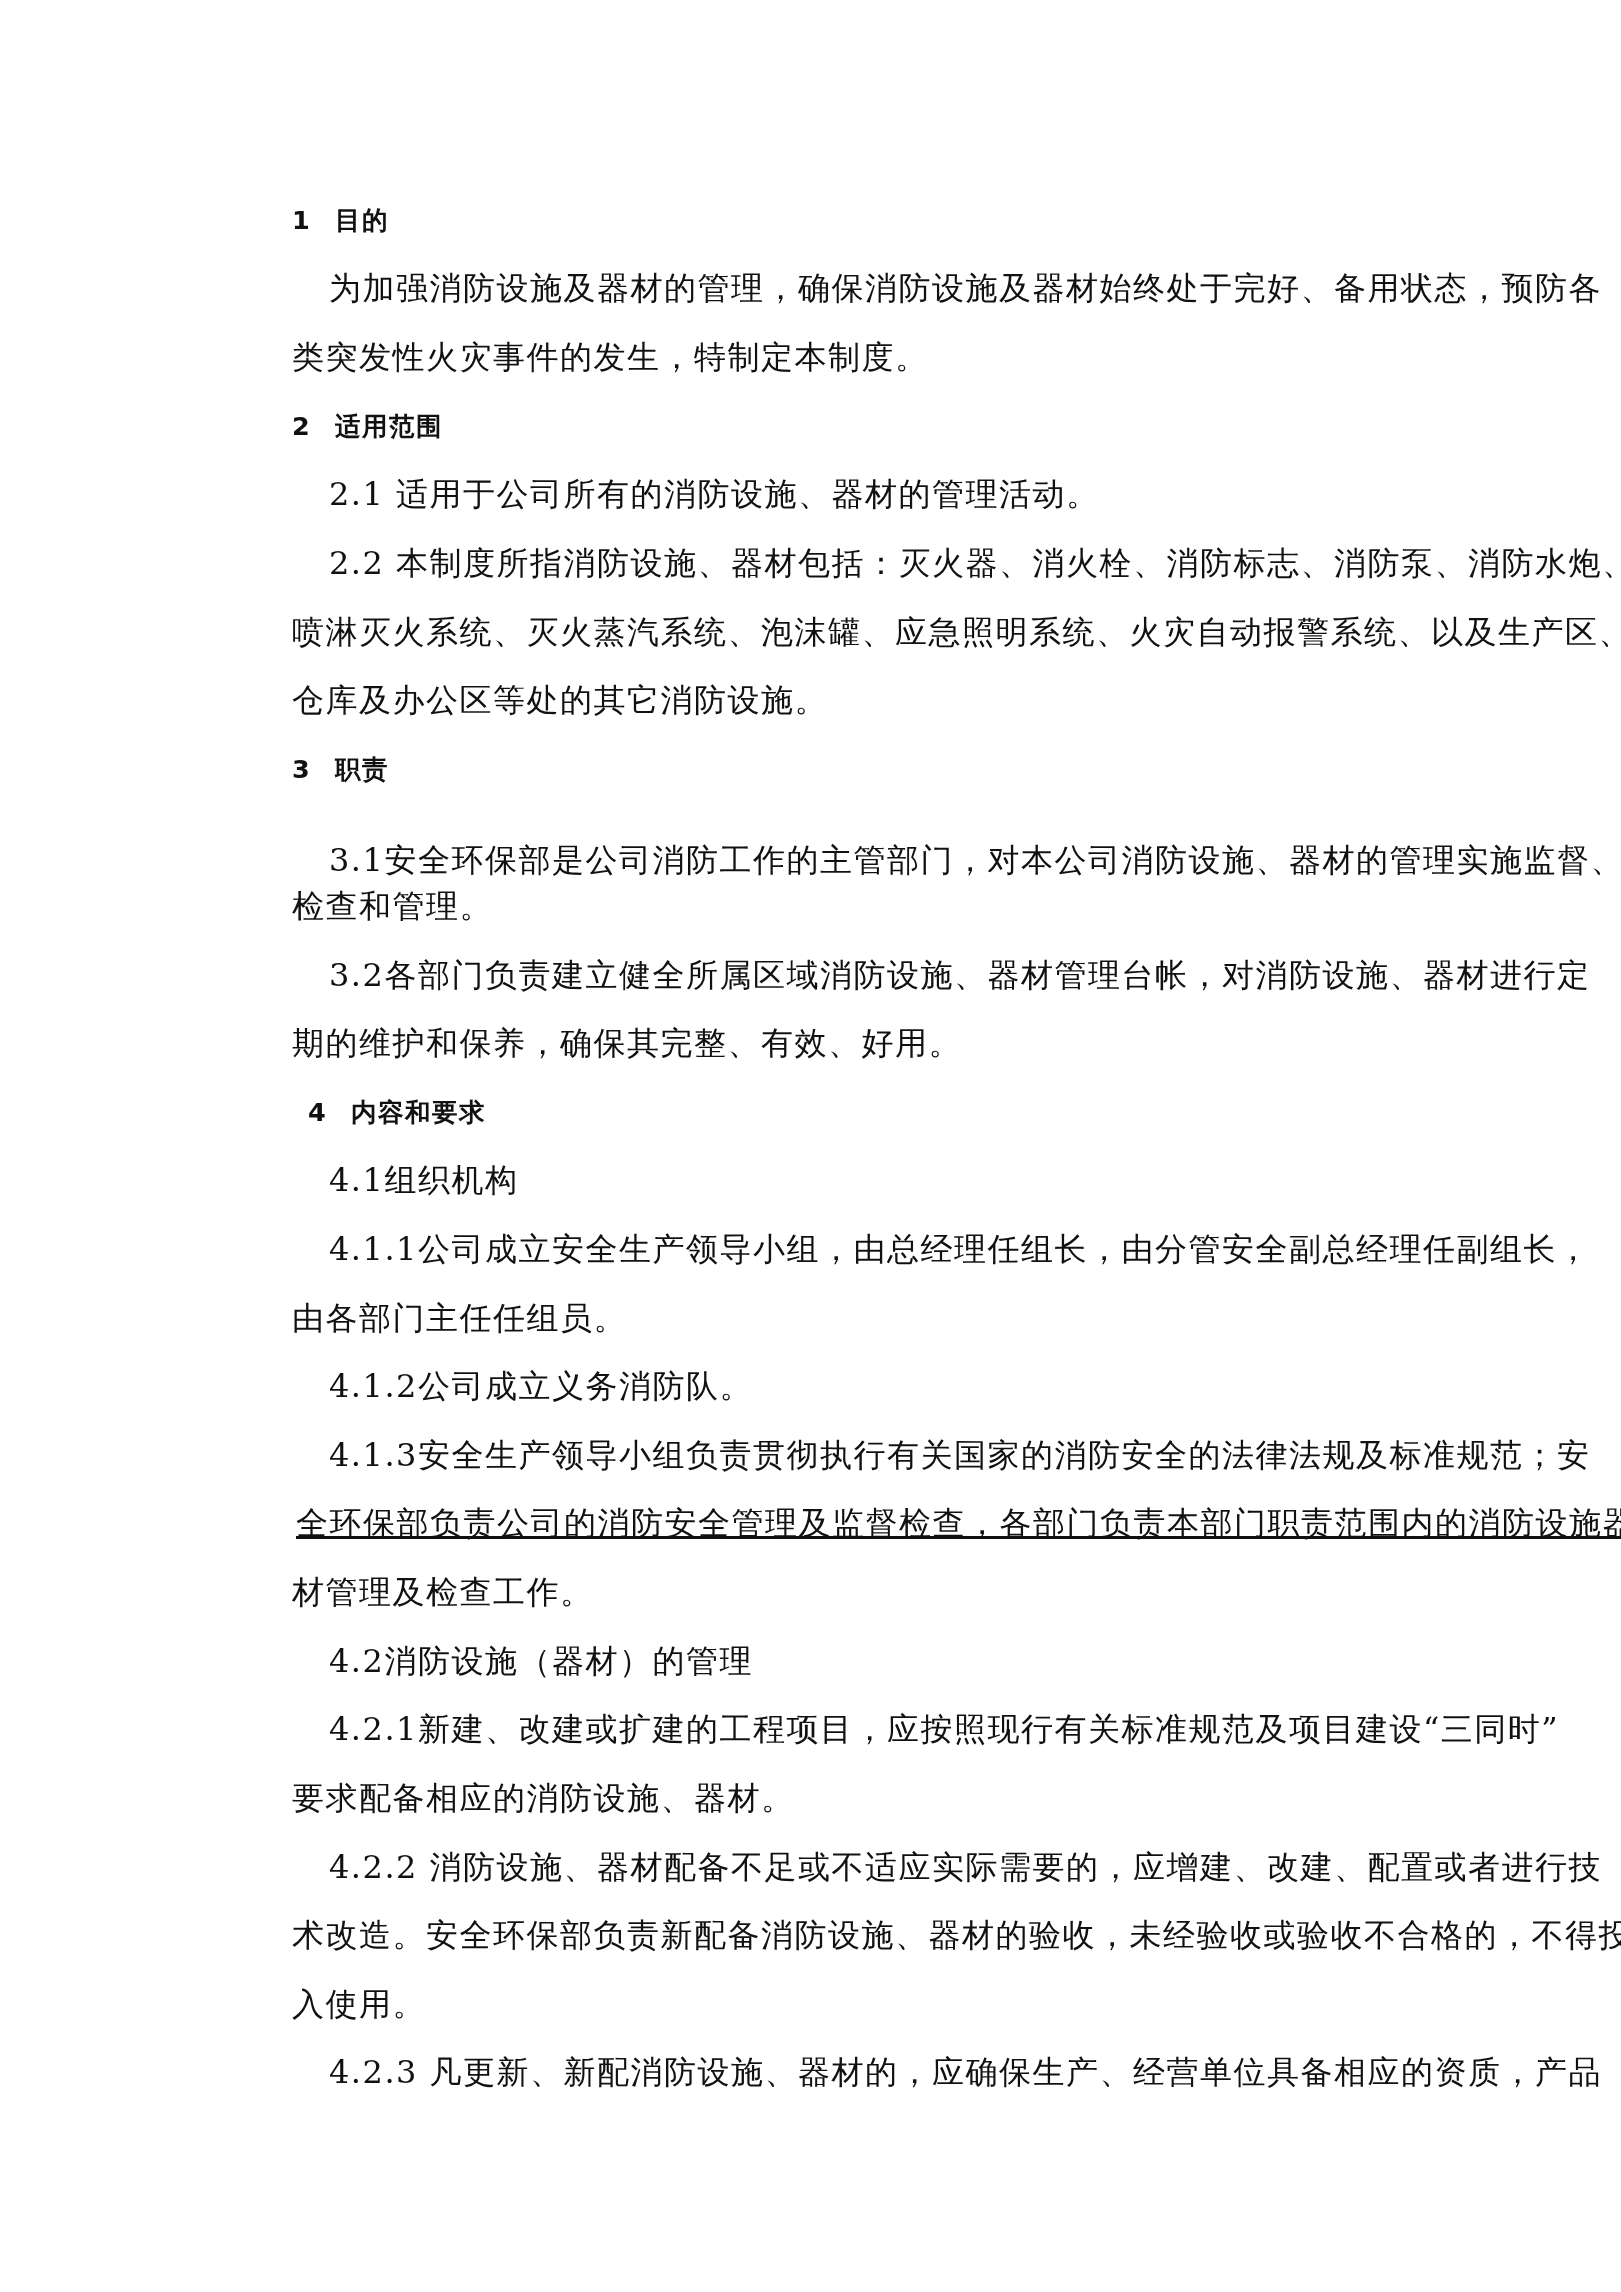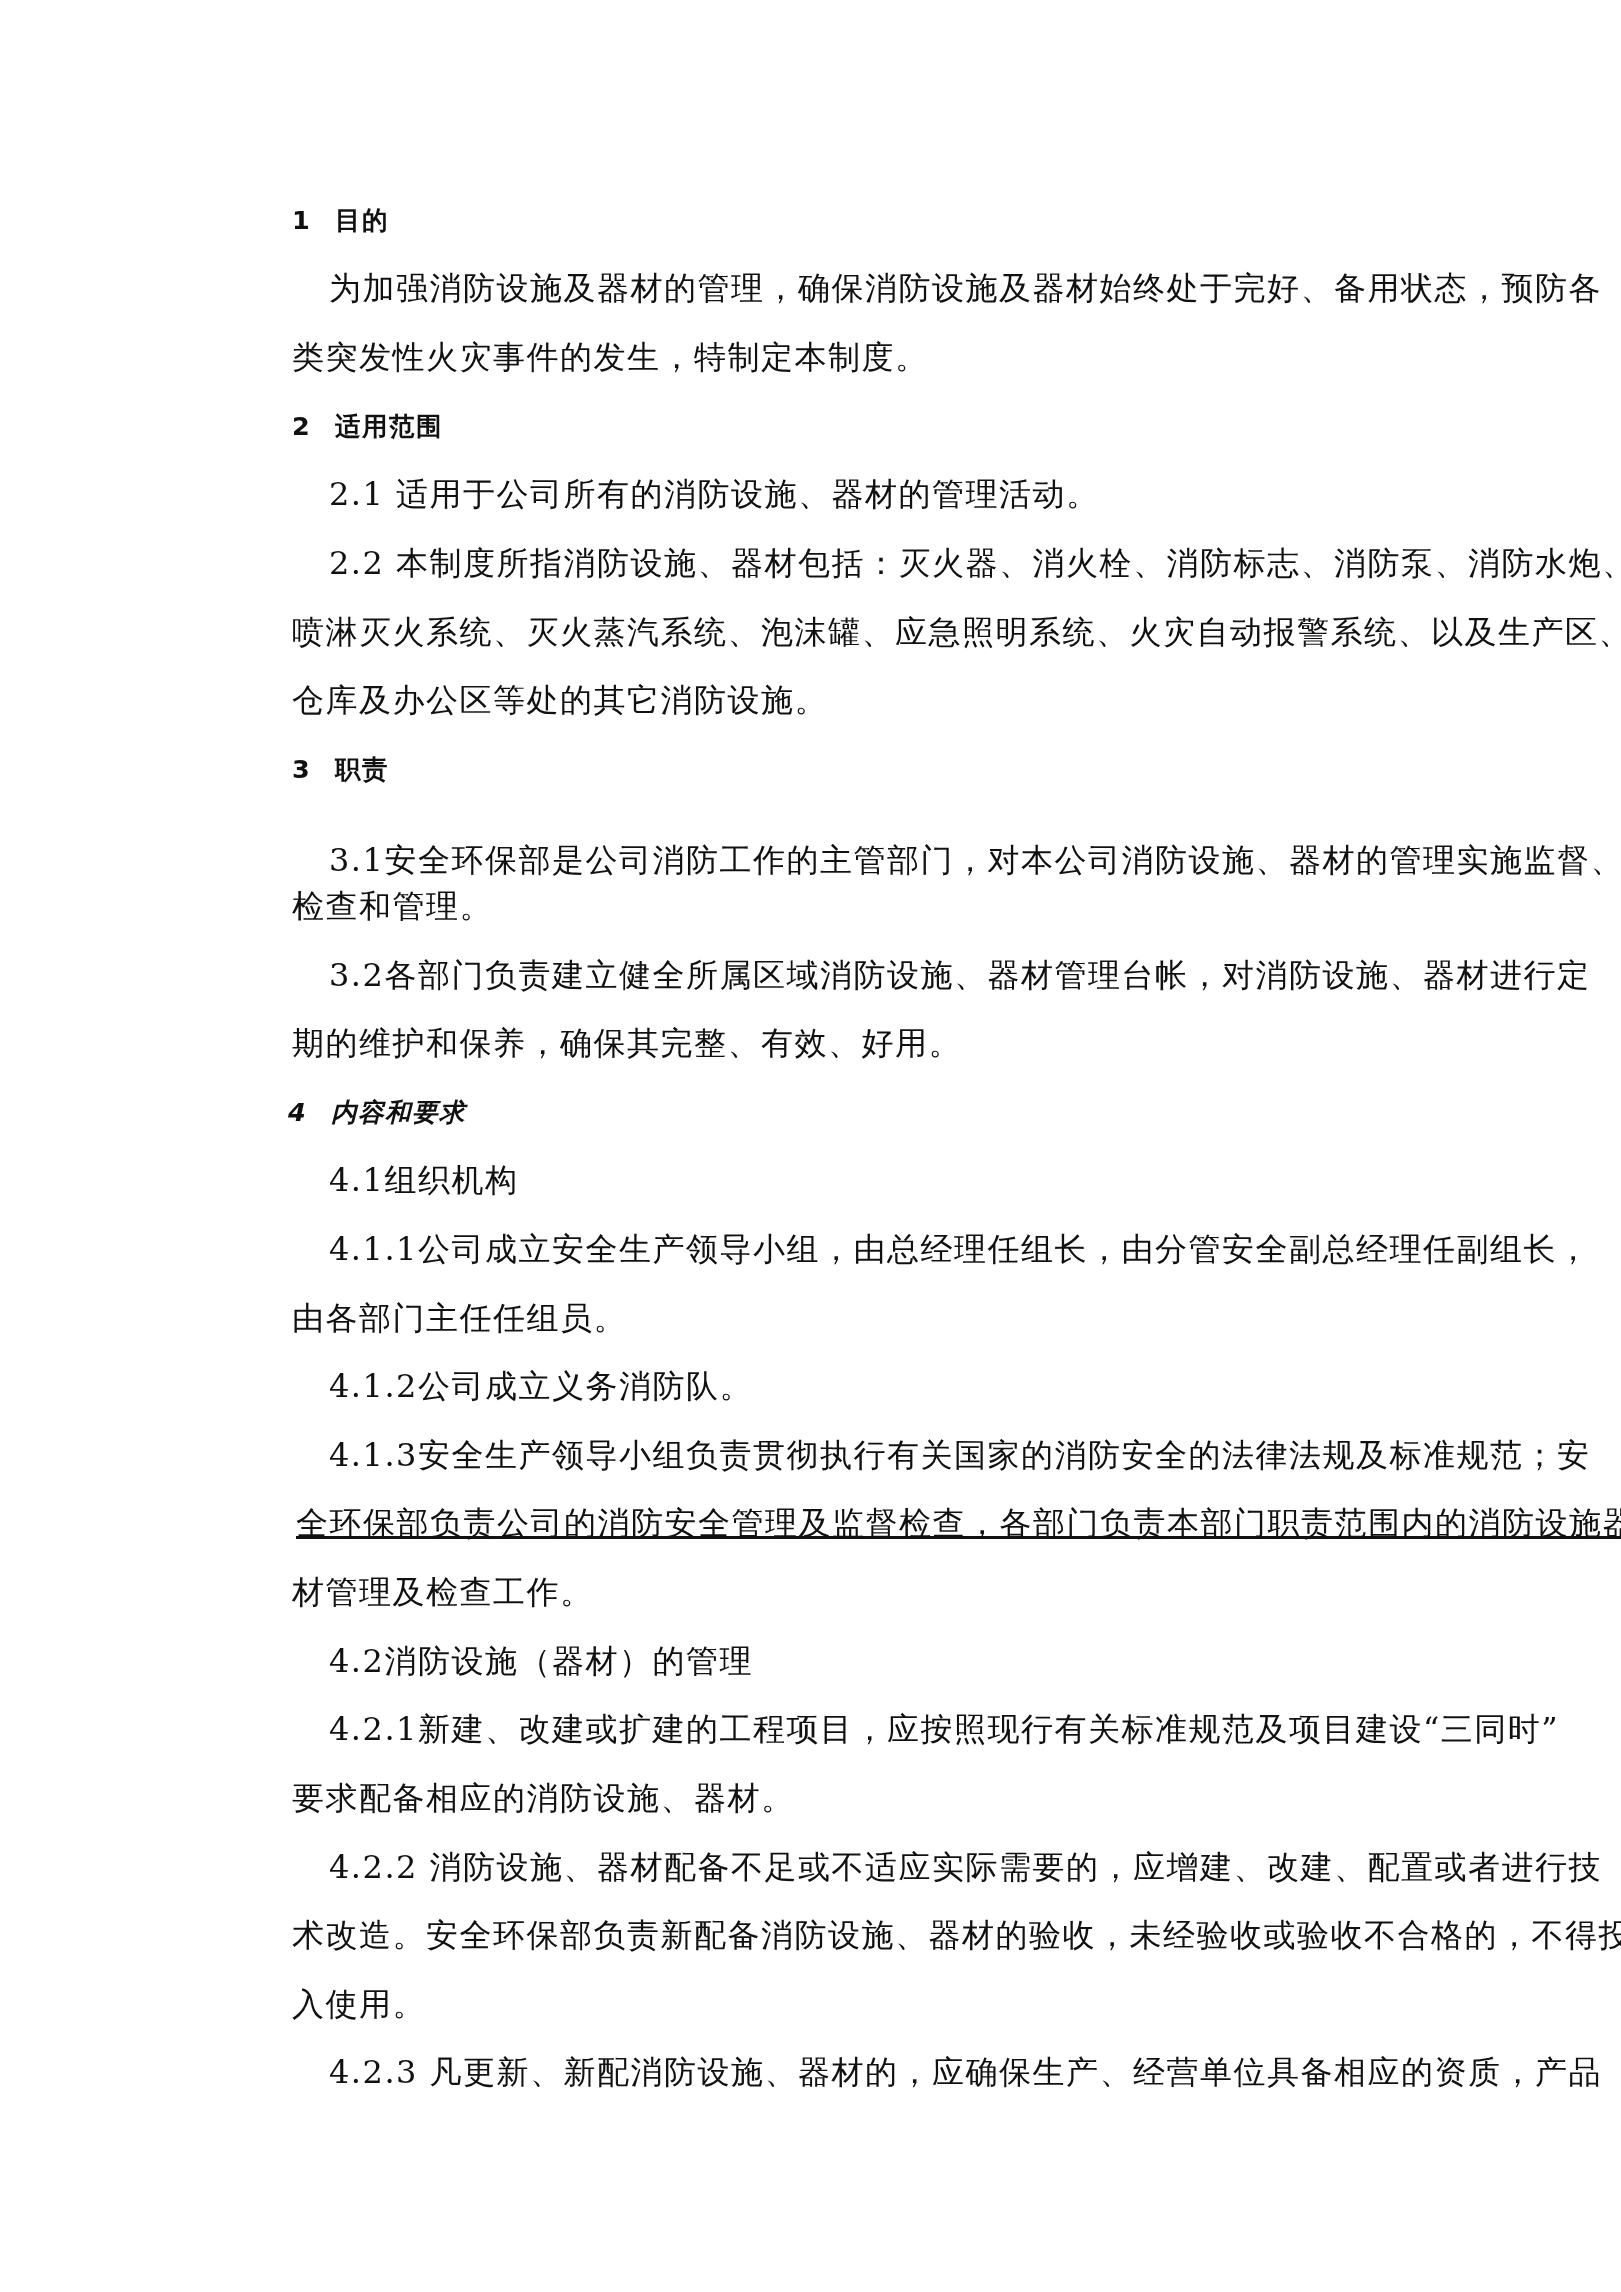--- a/index.html
+++ b/index.html
@@ -31,21 +31,21 @@
   <div class="line" style="left:292px; top:684px;">仓库及办公区等处的其它消防设施。</div>
 
   <div class="line heading" style="left:292px; top:753px;">
     <span class="num">3</span><span>职责</span>
   </div>
   <div class="line" style="left:329px; top:821px;margin-top:23px;">3.1安全环保部是公司消防工作的主管部门，对本公司消防设施、器材的管理实施监督、</div>
   <div class="line" style="left:292px; top:890px;">检查和管理。</div>
   <div class="line" style="left:329px; top:959px;">3.2各部门负责建立健全所属区域消防设施、器材管理台帐，对消防设施、器材进行定</div>
   <div class="line" style="left:292px; top:1027px;">期的维护和保养，确保其完整、有效、好用。</div>
 
-  <div class="line heading" style="left:288px; top:1096px;font-style:italic;">
+  <div class="line heading" style="left:308px; top:1096px;">
     <span class="num">4</span><span>内容和要求</span>
   </div>
   <div class="line" style="left:329px; top:1164px;">4.1组织机构</div>
   <div class="line" style="left:329px; top:1233px;">4.1.1公司成立安全生产领导小组，由总经理任组长，由分管安全副总经理任副组长，</div>
   <div class="line" style="left:292px; top:1302px;">由各部门主任任组员。</div>
   <div class="line" style="left:329px; top:1370px;">4.1.2公司成立义务消防队。</div>
   <div class="line" style="left:329px; top:1439px;">4.1.3安全生产领导小组负责贯彻执行有关国家的消防安全的法律法规及标准规范；安</div>
   <div class="line" style="left:296px; top:1507px;text-decoration:underline;">全环保部负责公司的消防安全管理及监督检查，各部门负责本部门职责范围内的消防设施器</div>
   <div class="line" style="left:292px; top:1576px;">材管理及检查工作。</div>
   <div class="line" style="left:329px; top:1645px;">4.2消防设施（器材）的管理</div>

